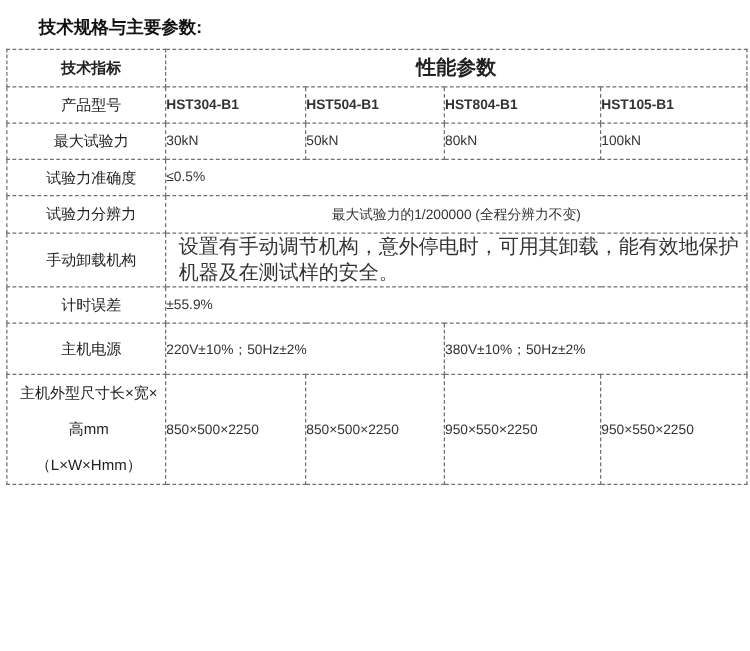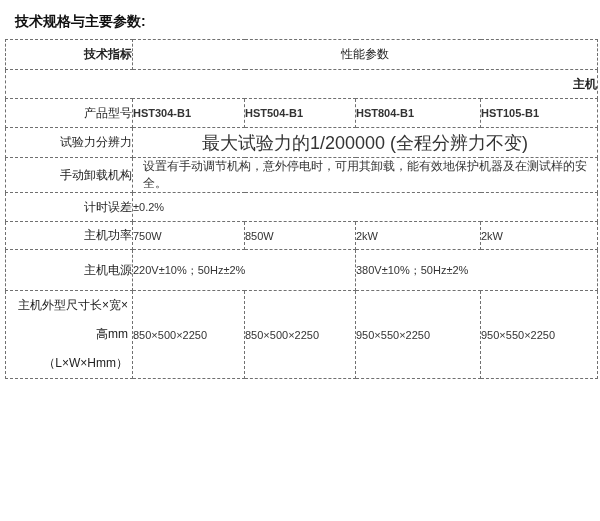--- a/index.html
+++ b/index.html
@@ -12,60 +12,61 @@
     overflow: hidden;
     font-family: "Liberation Sans", sans-serif;
     color: #222222;
   }
   .doc-title {
     padding: 13px 0 9px 15px;
     font-size: 14px;
     font-weight: bold;
     color: #111111;
     line-height: 17px;
+    margin-left: 16px;
   }
   table.spec {
     margin-left: 5px;
     width: 592px;
     border-collapse: collapse;
     table-layout: fixed;
   }
   table.spec td {
     border: 1px dashed #707070;
     vertical-align: middle;
     overflow: hidden;
   }
   .lbl {
-    text-align: right;
+    text-align: center;
     padding-left: 8px;
     font-size: 12px;
     color: #222222;
   }
   .bold { font-weight: bold; }
   .val {
     text-align: left;
     font-size: 11px;
     color: #333333;
     font-family: Liberation Sans, sans-serif;
   }
   .val-cn {
     text-align: center;
-    font-size: 18px;
+    font-size: 11px;
     color: #333333;
   }
   .val-left {
     text-align: left;
     padding-left: 10px;
-    font-size: 12px;
+    font-size: 16px;
     color: #333333;
   }
   .hdr-val {
     text-align: center;
-    font-size: 12px;
-    font-weight: normal;
+    font-size: 16px;
+    font-weight: bold;
     color: #222222;
   }
   .dims-lbl { line-height: 29px; padding-right: 4px; }
 </style>
 </head>
 <body>
 
 <div class="page">
   <div class="doc-title">技术规格与主要参数:</div>
 
@@ -77,60 +78,61 @@
         <col style="width:125px">
         <col style="width:117px">
     </colgroup>
 
     <tbody>
         <tr style="height:30px">
       <td class="lbl bold">技术指标</td>
       <td class="hdr-val" colspan="4">性能参数</td>
     </tr>
 
-    <tr style="height:29px">
-      <td class="lbl bold" colspan="5">主机</td>
-    </tr>
 
     <tr style="height:29px">
       <td class="lbl">产品型号</td>
       <td class="val bold">HST304-B1</td>
       <td class="val bold">HST504-B1</td>
       <td class="val bold">HST804-B1</td>
       <td class="val bold">HST105-B1</td>
     </tr>
 
+    <tr style="height:29px">
+      <td class="lbl">最大试验力</td>
+      <td class="val">30kN</td>
+      <td class="val">50kN</td>
+      <td class="val">80kN</td>
+      <td class="val">100kN</td>
+    </tr>
 
 
+    <tr style="height:29px">
+      <td class="lbl">试验力准确度</td>
+      <td class="val" colspan="4">≤0.5%</td>
+    </tr>
 
     <tr style="height:30px">
       <td class="lbl">试验力分辨力</td>
       <td class="val-cn" colspan="4">最大试验力的1/200000 (全程分辨力不变)</td>
     </tr>
 
 
 
 
     <tr style="height:29px">
       <td class="lbl">手动卸载机构</td>
       <td class="val-left" colspan="4">设置有手动调节机构，意外停电时，可用其卸载，能有效地保护机器及在测试样的安全。</td>
     </tr>
 
     <tr style="height:29px">
       <td class="lbl">计时误差</td>
-      <td class="val" colspan="4">±0.2%</td>
+      <td class="val" colspan="4">±55.9%</td>
     </tr>
 
-    <tr style="height:28px">
-      <td class="lbl">主机功率</td>
-      <td class="val">750W</td>
-      <td class="val">850W</td>
-      <td class="val">2kW</td>
-      <td class="val">2kW</td>
-    </tr>
 
     <tr style="height:41px">
       <td class="lbl">主机电源</td>
       <td class="val" colspan="2">220V±10%；50Hz±2%</td>
       <td class="val" colspan="2">380V±10%；50Hz±2%</td>
     </tr>
 
     <tr style="height:58px">
       <td class="lbl dims-lbl">主机外型尺寸长×宽×高mm（L×W×Hmm）</td>
       <td class="val">850×500×2250</td>

